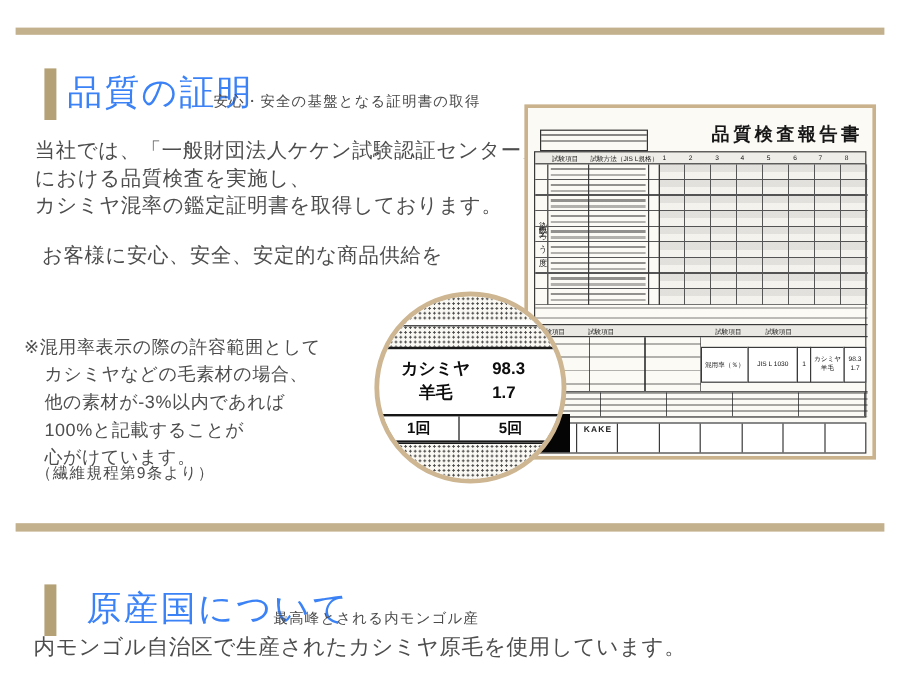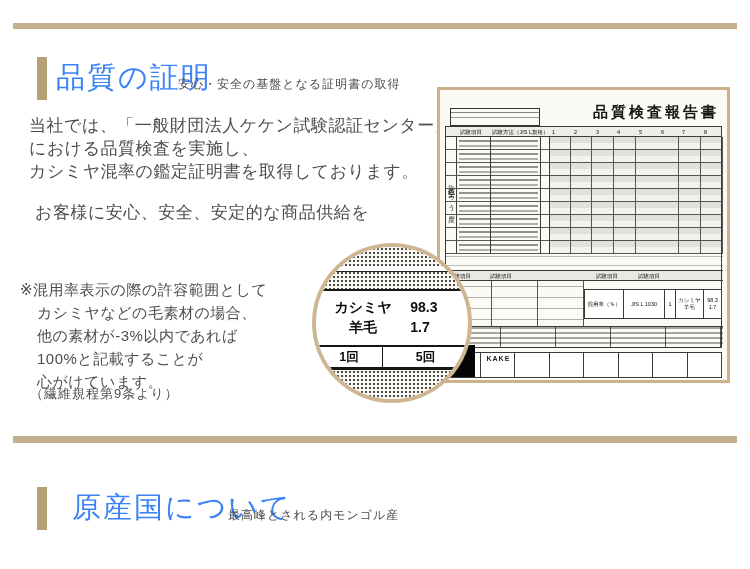--- a/index.html
+++ b/index.html
@@ -201,14 +201,15 @@
       </div>
       <div id="ht-bot" class="halftone"></div>
     </div>
   </div>
 
   <div id="rule-mid" class="hrule"></div>
 
   <div class="vbar" style="left:37px;top:487px;"></div>
   <div class="sec-title" style="left:72px;top:488px;">原産国について</div>
   <div class="sec-sub" style="left:228px;top:507px;">最高峰とされる内モンゴル産</div>
+  <div class="para" style="left:28px;top:528px;font-size:18px;">内モンゴル自治区で生産されたカシミヤ原毛を使用しています。</div>
 
 </div>
 
 </body></html>

